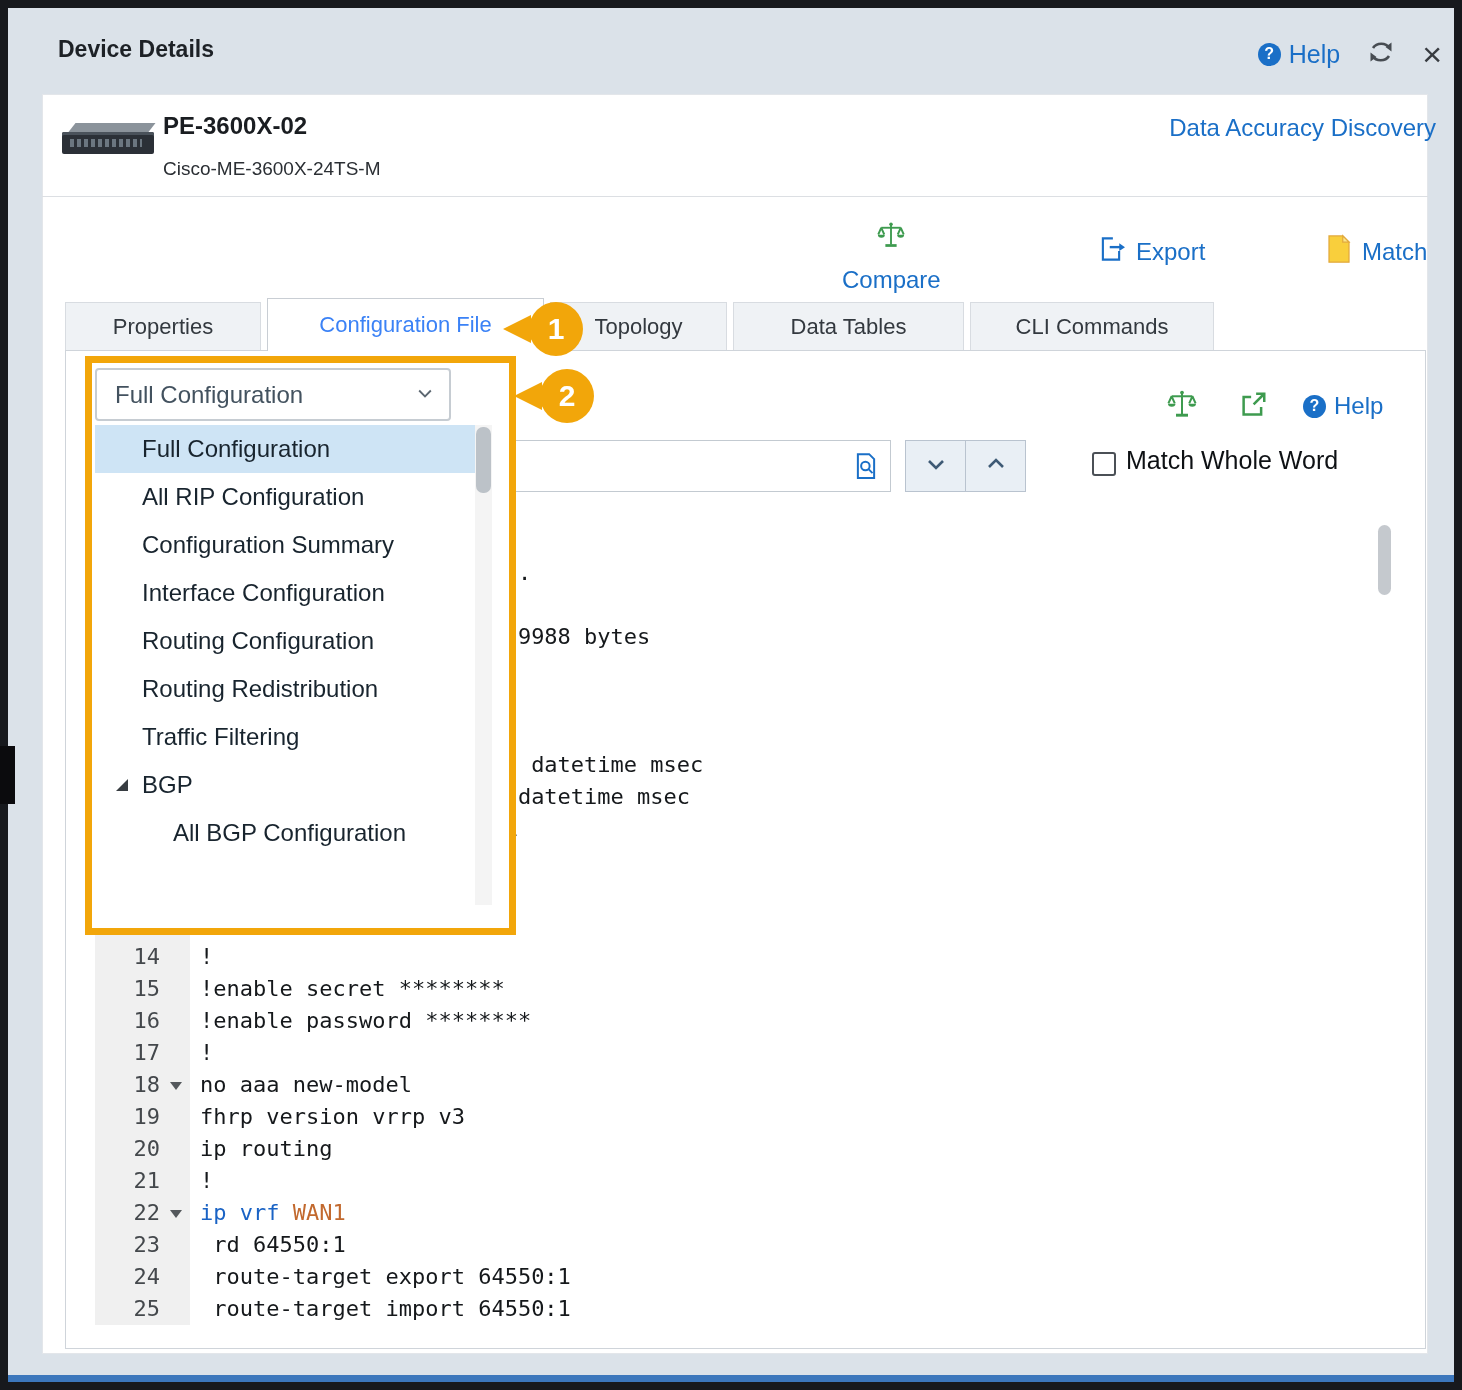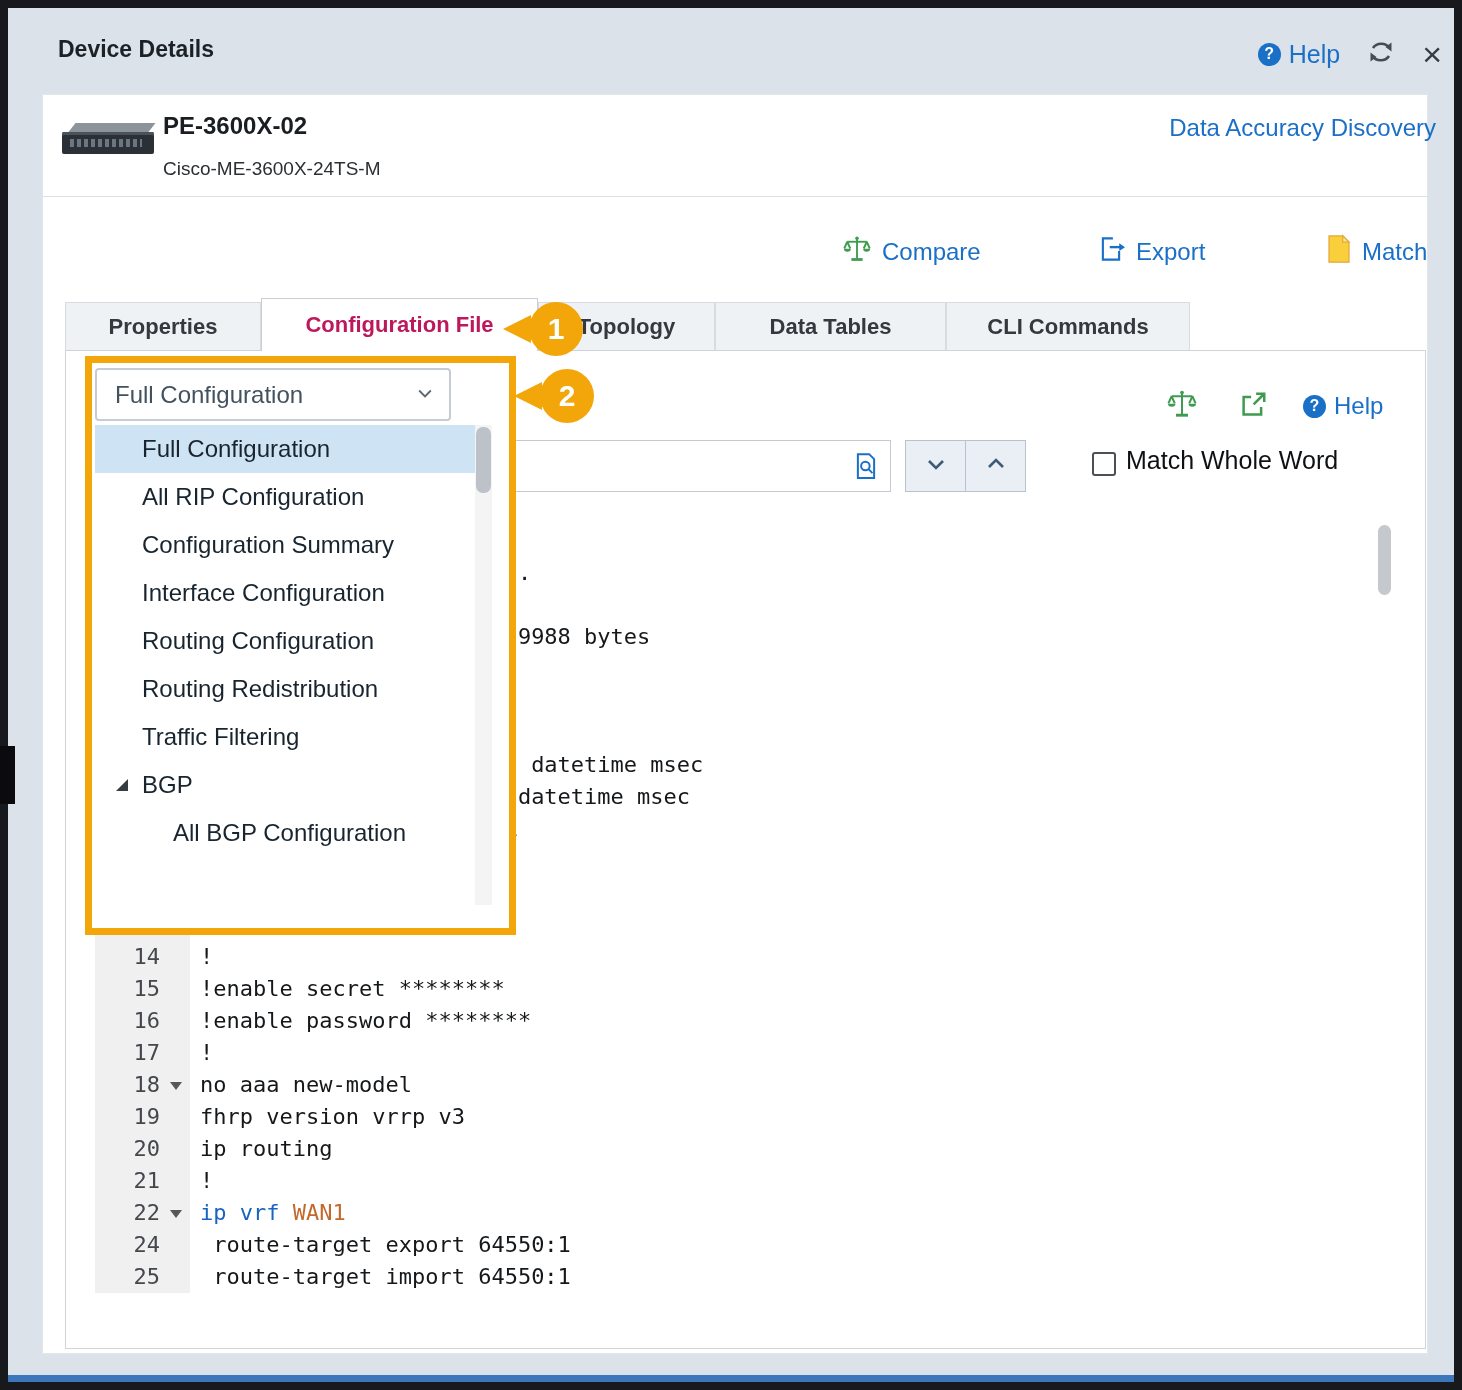--- a/index.html
+++ b/index.html
@@ -32,32 +32,32 @@
   .dev-top { position:absolute; left:10px; top:3px; width:80px; height:9px; background:#8b939b; transform:skewX(-38deg); }
   .dev-body { position:absolute; left:0; top:12px; width:92px; height:22px; background:#2b3037; border-radius:2px; box-shadow:inset 0 3px 0 #4a525b; }
   .dev-ports { position:absolute; left:8px; top:19px; width:72px; height:8px; background:repeating-linear-gradient(90deg,#6b7680 0 4px,transparent 4px 7px); }
   .device-name { left:163px; top:112px; font-size:24px; font-weight:700; color:#1a1d21; }
   .device-model { left:163px; top:158px; font-size:19px; color:#2b2f34; }
   .accuracy-link { right:26px; top:114px; font-size:24px; color:var(--link-blue,#1a6fc7); cursor:pointer; }
   .header-divider { left:42px; top:196px; width:1386px; height:1px; background:#dcdfe3; }
 
   
   .action { position:absolute; display:flex; align-items:center; gap:10px; color:var(--link-blue,#1a6fc7); font-size:24px; cursor:pointer; }
-  .action-compare { left:842px; top:234px; }
+  .action-compare { left:842px; top:220px;flex-direction:column; }
   .action-export  { left:1096px; top:234px; }
   .action-note    { left:1326px; top:234px; }
 
   
   .tabs { left:65px; top:299px; height:52px; display:flex; align-items:flex-end; }
-  .tab { height:49px; margin-right:0; display:flex; align-items:center; justify-content:center;
+  .tab { height:49px; margin-right:6px; display:flex; align-items:center; justify-content:center;
          background:var(--tab-bg,#eff2f5); border:1px solid var(--panel-border,#d8dce1);
-         font-size:22px; color:#33393f; cursor:pointer;font-weight:bold; }
+         font-size:22px; color:#33393f; cursor:pointer; }
   .tab:nth-child(1){ width:196px; } .tab:nth-child(2){ width:277px; }
   .tab:nth-child(3){ width:177px; } .tab:nth-child(4){ width:231px; } .tab:nth-child(5){ width:244px; }
-  .tab.active { background:#fff; height:53px; border:1px solid #c9ced4; border-bottom:none; color:#be185d; position:relative; z-index:6;text-align:right; }
+  .tab.active { background:#fff; height:53px; border:1px solid #c9ced4; border-bottom:none; color:#3b82f6; position:relative; z-index:6;text-align:right; }
 
   
   .panel { left:65px; top:350px; width:1361px; height:999px; background:#fff; border:1px solid #cfd4da; }
 
   .panel-icons-scales { left:1166px; top:388px; cursor:pointer; }
   .panel-icons-open   { left:1238px; top:390px; cursor:pointer; }
   .panel-help { left:1303px; top:392px; display:flex; align-items:center; gap:8px; color:var(--link-blue,#1a6fc7); font-size:24px; cursor:pointer; }
 
   
   .search-wrap { left:95px; top:440px; width:796px; height:52px; }
@@ -363,20 +363,26 @@
       </div>
       <div class="code-row">
         <div class="gutter">
           <span class="lnum">22</span>
           <span class="fold"></span>
         </div>
         <div class="ltext"><span class="kw">ip vrf </span><span class="vrf">WAN1</span></div>
       </div>
       <div class="code-row">
         <div class="gutter">
+          <span class="lnum">23</span>
+        </div>
+        <div class="ltext"> rd 64550:1</div>
+      </div>
+      <div class="code-row">
+        <div class="gutter">
           <span class="lnum">24</span>
         </div>
         <div class="ltext"> route-target export 64550:1</div>
       </div>
       <div class="code-row">
         <div class="gutter">
           <span class="lnum">25</span>
         </div>
         <div class="ltext"> route-target import 64550:1</div>
       </div>

